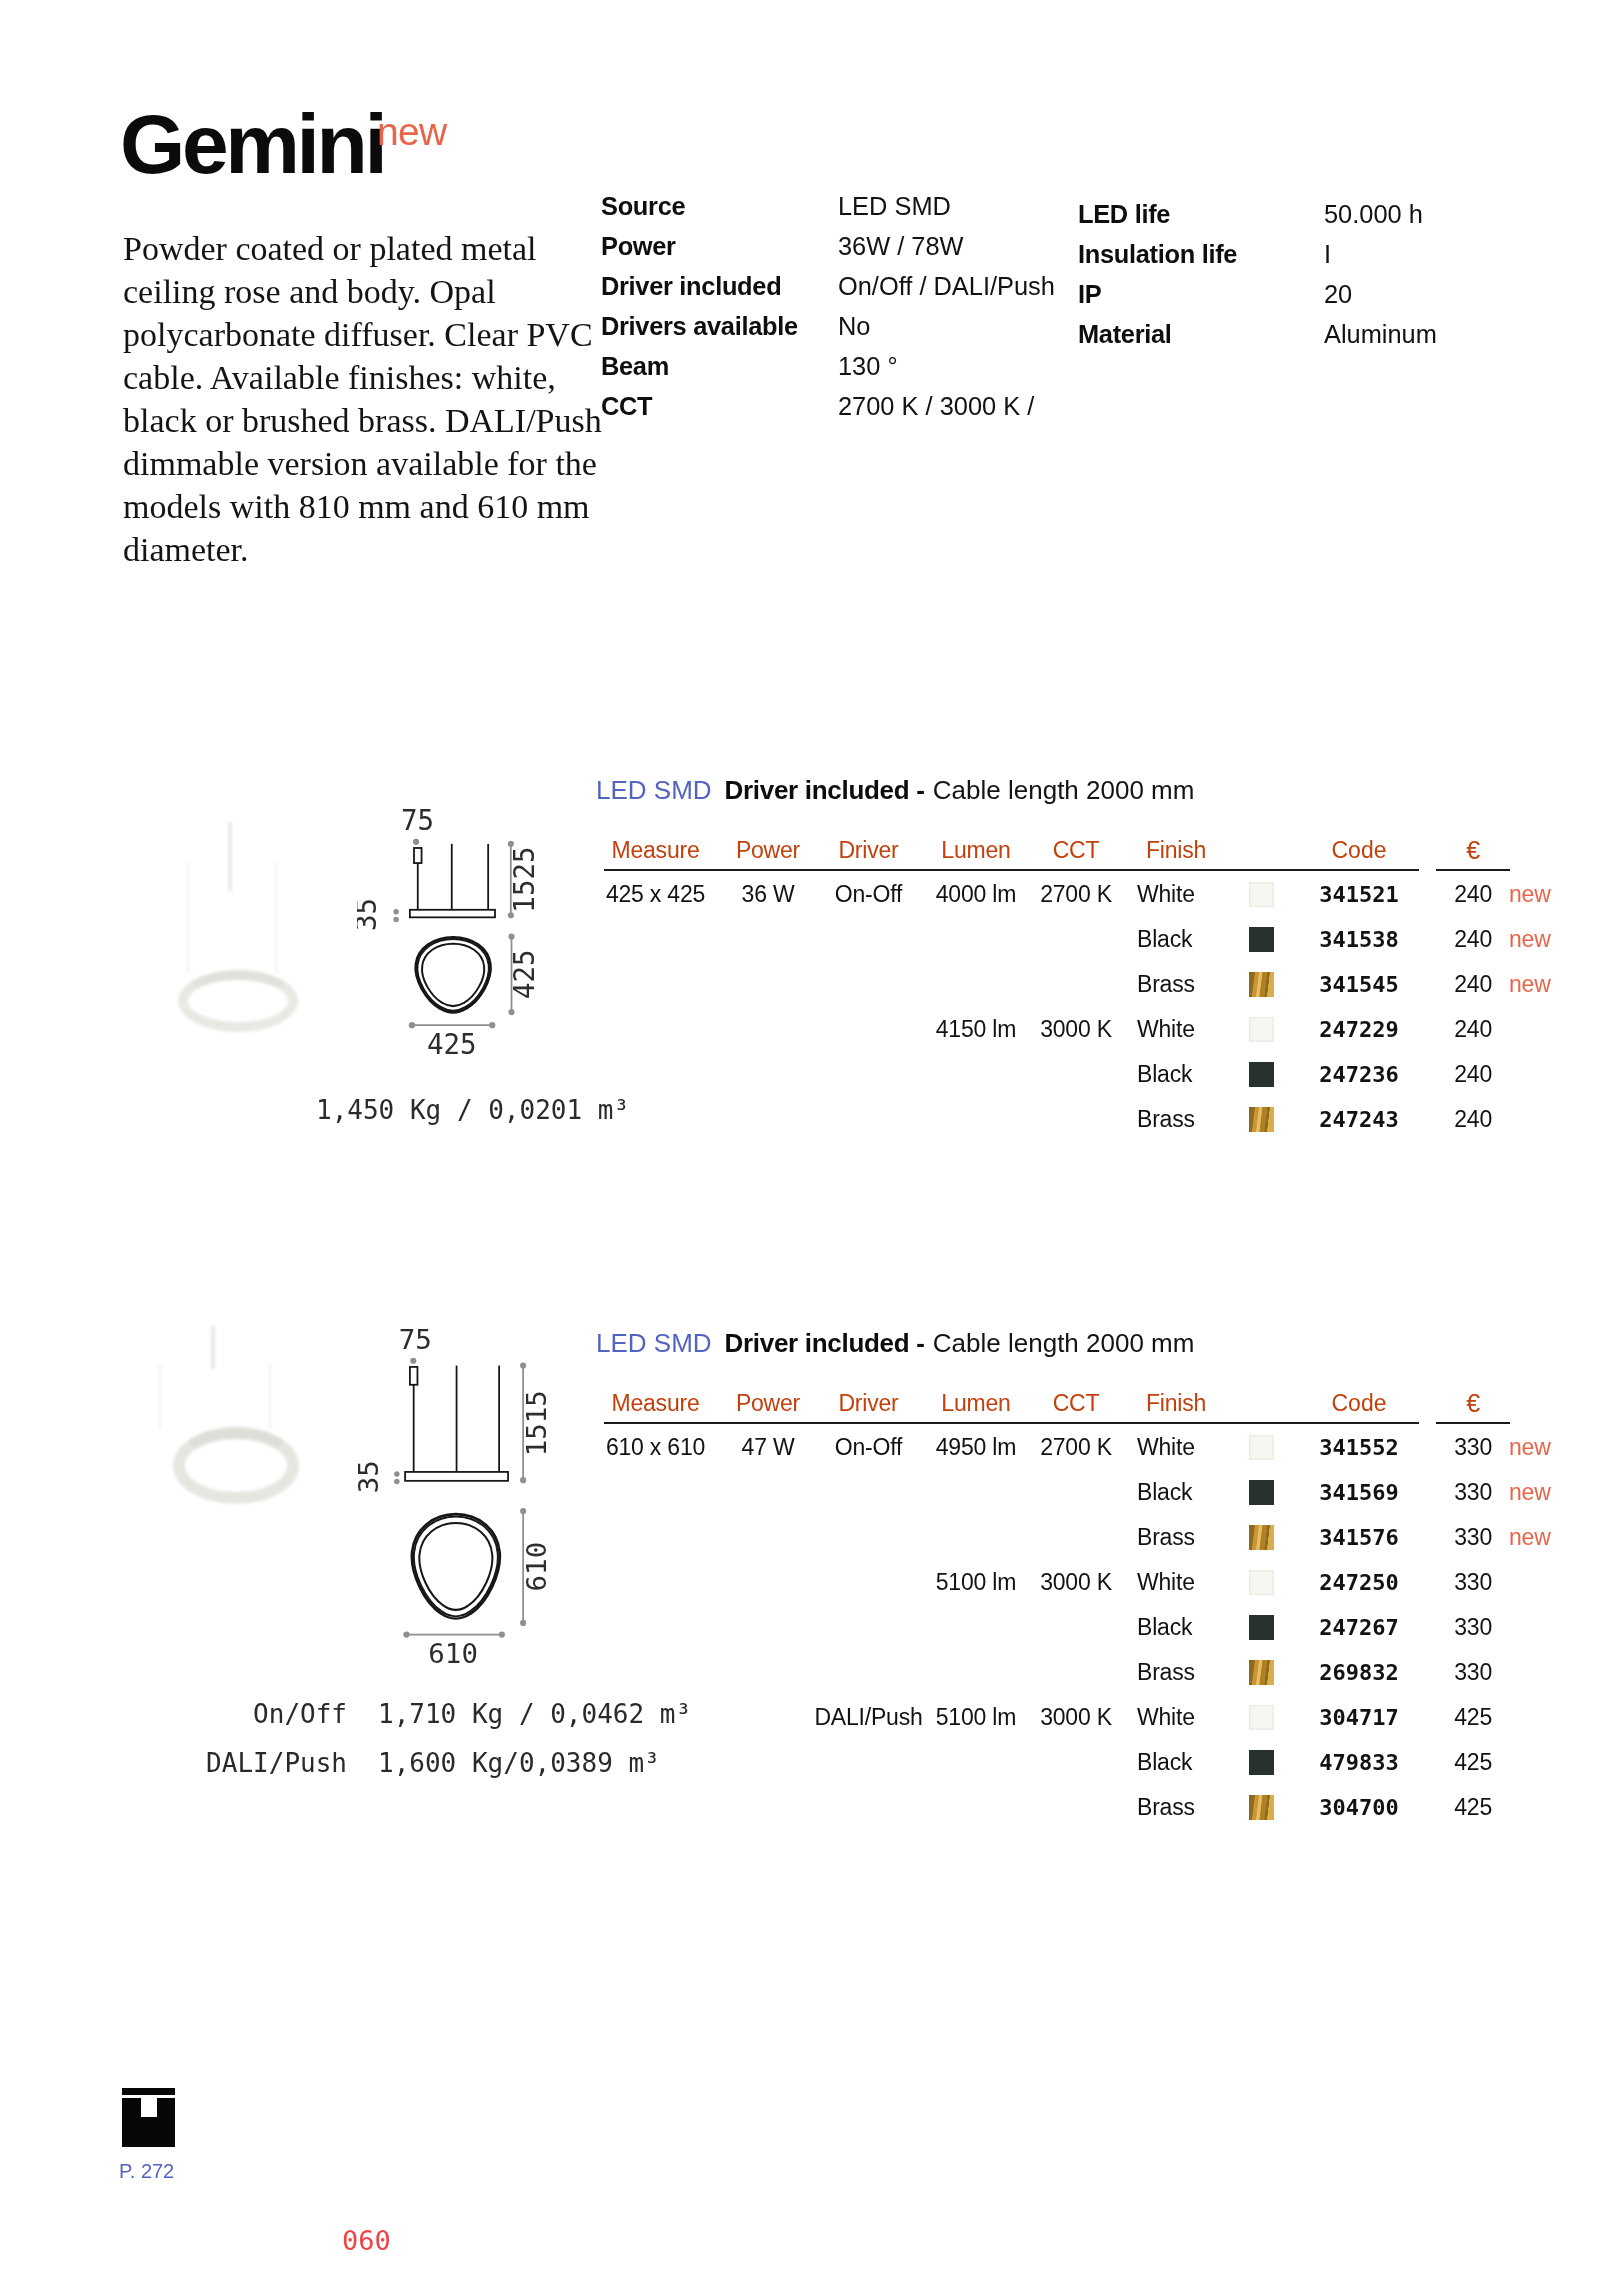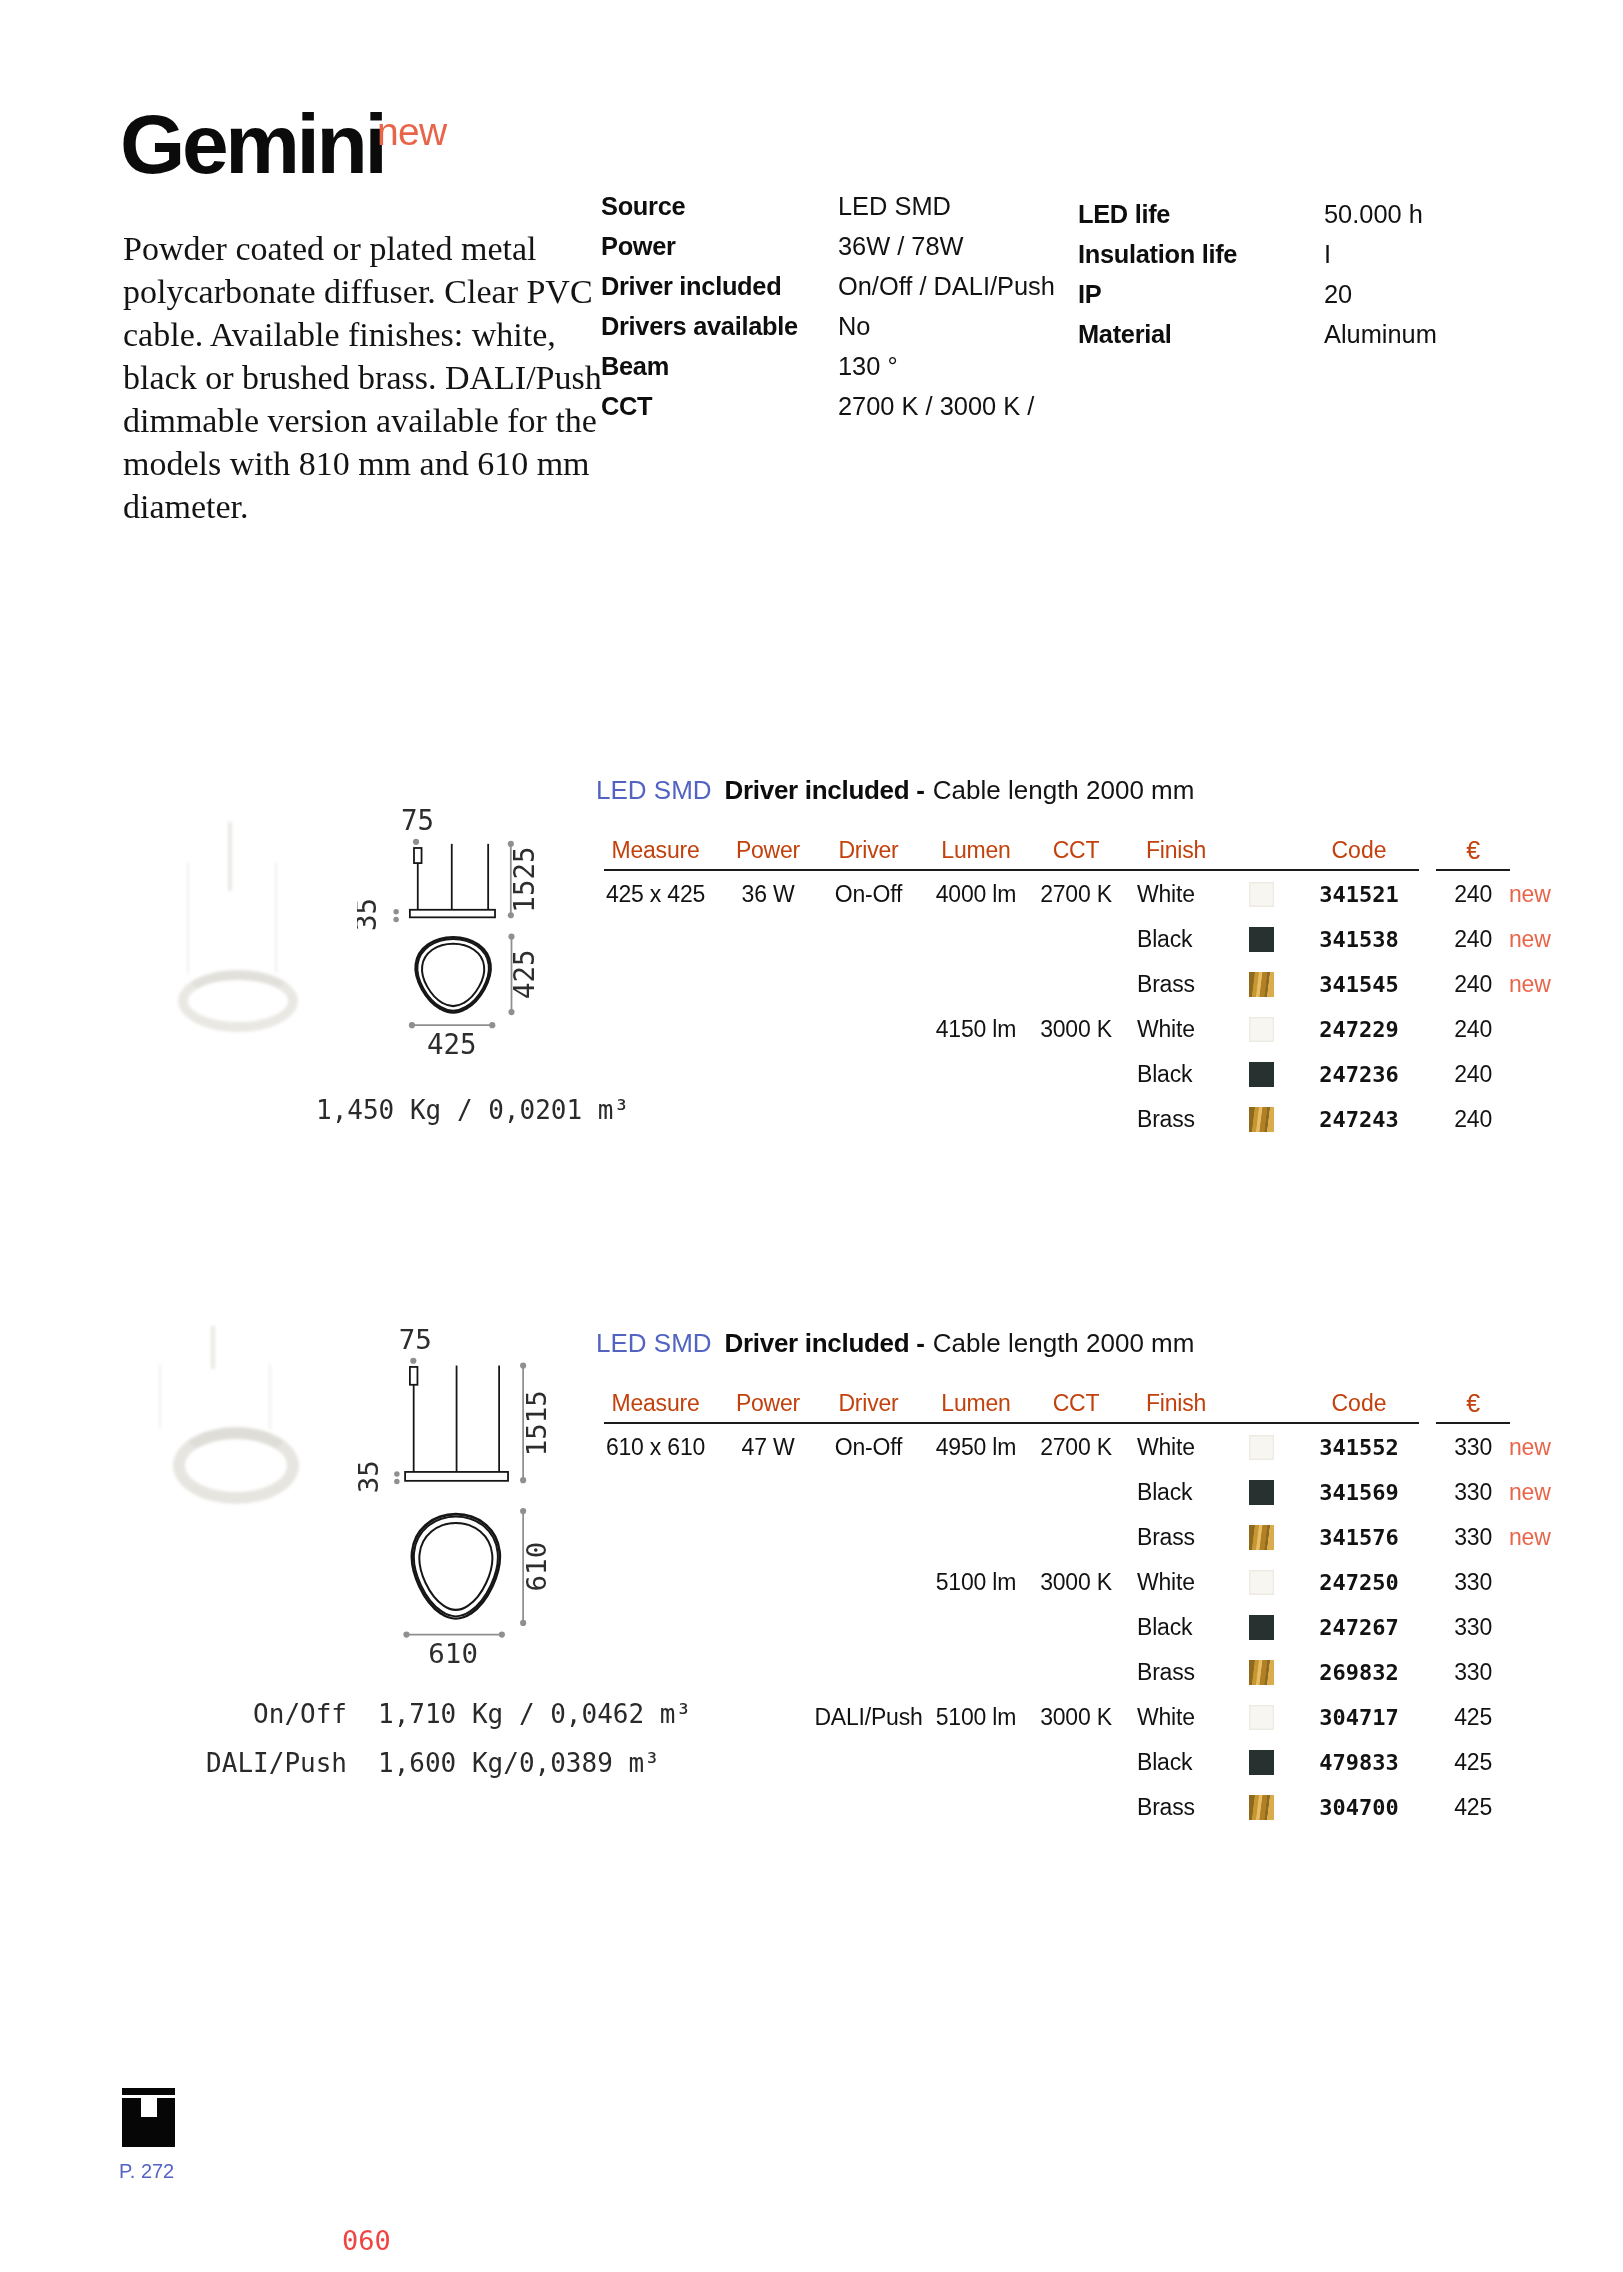--- a/index.html
+++ b/index.html
@@ -110,20 +110,21 @@
 </head>
 <body>
 
 <div class="page">
 
   <h1 class="title">Gemini</h1>
   <span class="badge-new" style="color:#e9654a">new</span>
 
   <div class="desc" id="desc">
       <div>Powder coated or plated metal</div>
+      <div>ceiling rose and body. Opal</div>
       <div>polycarbonate diffuser. Clear PVC</div>
       <div>cable. Available finishes: white,</div>
       <div>black or brushed brass. DALI/Push</div>
       <div>dimmable version available for the</div>
       <div>models with 810 mm and 610 mm</div>
       <div>diameter.</div>
     </div>
 
   <div class="specs" id="specs-left">
       <div class="spec-row">

